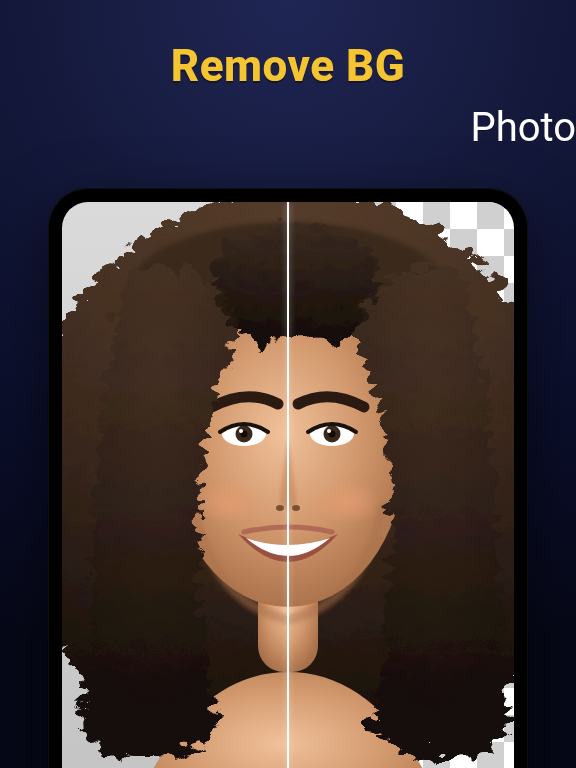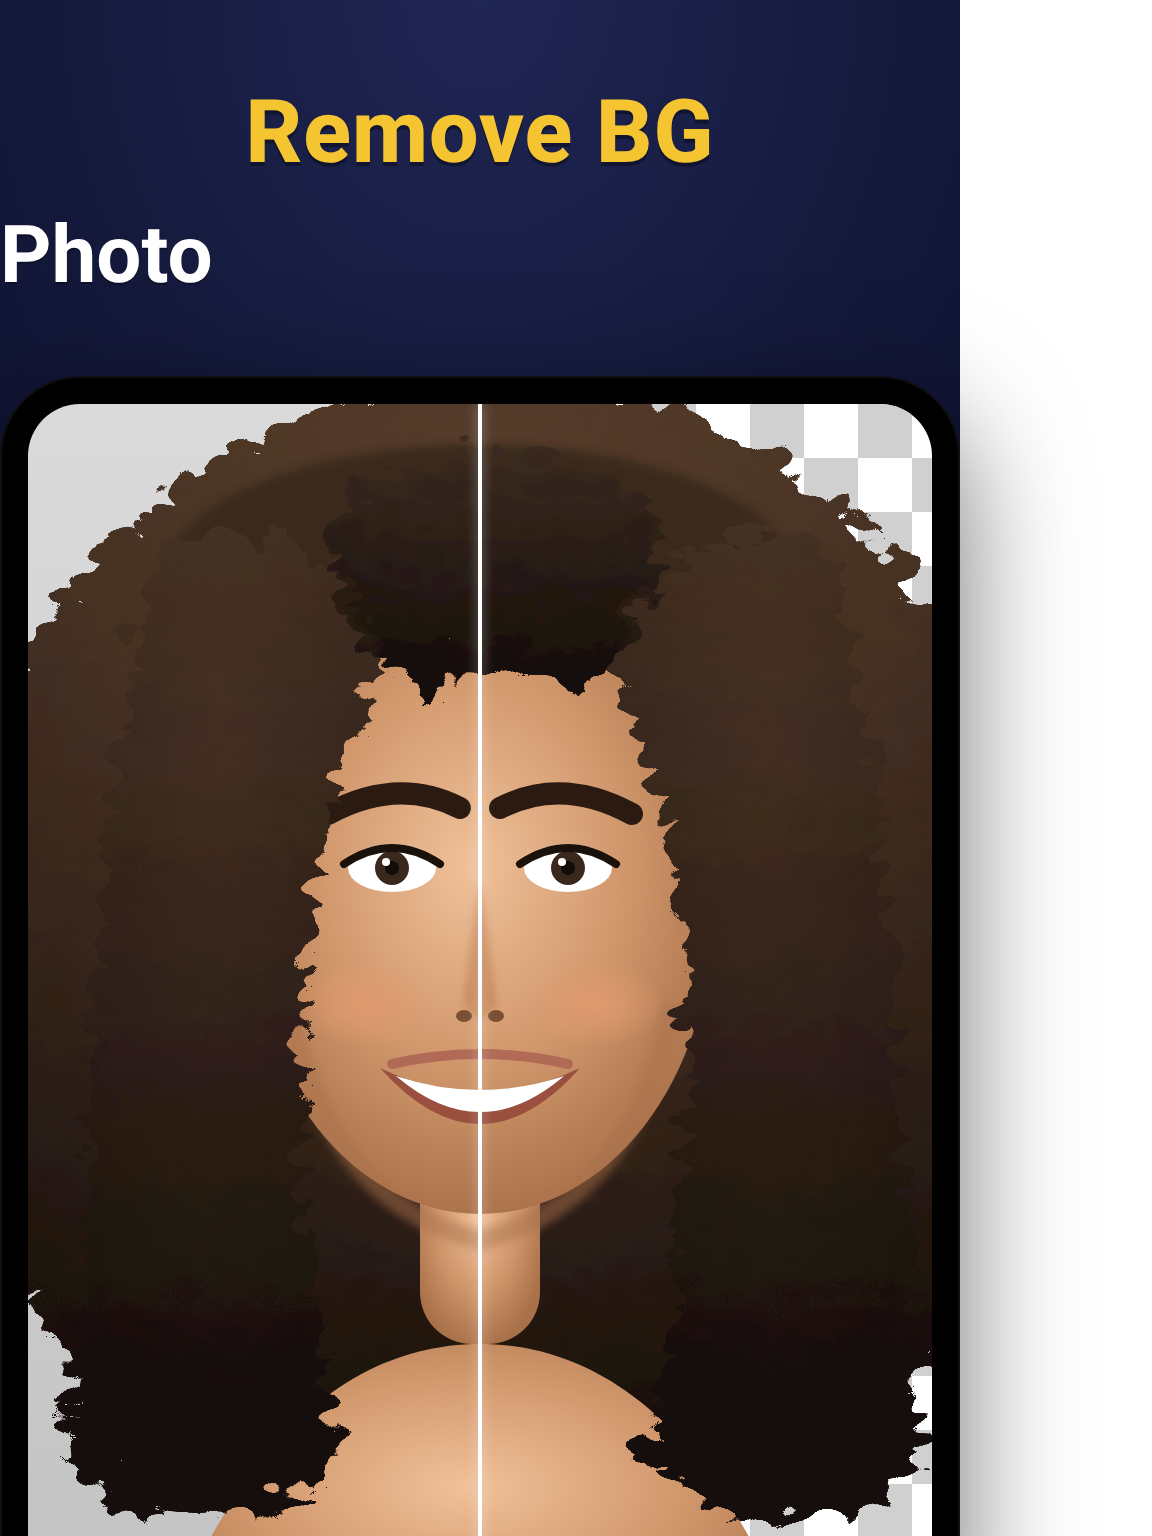--- a/index.html
+++ b/index.html
@@ -1,19 +1,19 @@
 <!DOCTYPE html>
 <html><head>
   <meta charset="utf-8">
   <style>
     *{margin:0;padding:0;box-sizing:border-box}
     html,body{width:576px;height:768px;overflow:hidden;font-family:-apple-system,BlinkMacSystemFont,"Segoe UI",Roboto,Arial,sans-serif}
-    .page{width:480px;height:768px;background:radial-gradient(120% 90% at 50% 0%,#202654 0%,#151a3d 35%,#0b0f2c 70%,#060818 100%);position:relative}
+    .page{width:576px;height:768px;background:radial-gradient(120% 90% at 50% 0%,#202654 0%,#151a3d 35%,#0b0f2c 70%,#060818 100%);position:relative}
     .headline{position:absolute;top:40px;left:0;right:0;text-align:center;font-size:44px;font-weight:800;letter-spacing:.5px;color:#f5c531;text-shadow:0 2px 0 rgba(0,0,0,.35)}
-    .subhead{position:absolute;top:104px;left:0;right:0;text-align:left;font-size:40px;font-weight:700;color:#ffffff;text-shadow:0 1px 0 rgba(0,0,0,.35)}
+    .subhead{position:absolute;top:104px;left:0;right:0;text-align:right;font-size:40px;font-weight:400;color:#ffffff;text-shadow:0 1px 0 rgba(0,0,0,.35)}
     
     .device{position:absolute;left:50%;transform:translateX(-50%);top:188px;width:480px;height:640px;border-radius:40px;background:#000;box-shadow:0 20px 60px rgba(0,0,0,.55),inset 0 0 0 1px rgba(255,255,255,.06)}
     .screen{position:absolute;left:14px;right:14px;top:14px;bottom:0;border-radius:26px;overflow:hidden;background:#0f0f12}
     .split{position:absolute;inset:0;display:flex}
     .pane{flex:1 1 50%;position:relative;overflow:hidden}
     
     .pane.before{background:linear-gradient(180deg,#dadada 0%,#cfcfcf 50%,#c2c2c2 100%)}
     
     .pane.after{background:
       linear-gradient(45deg,#d0d0d0 25%,transparent 25%,transparent 75%,#d0d0d0 75%),

